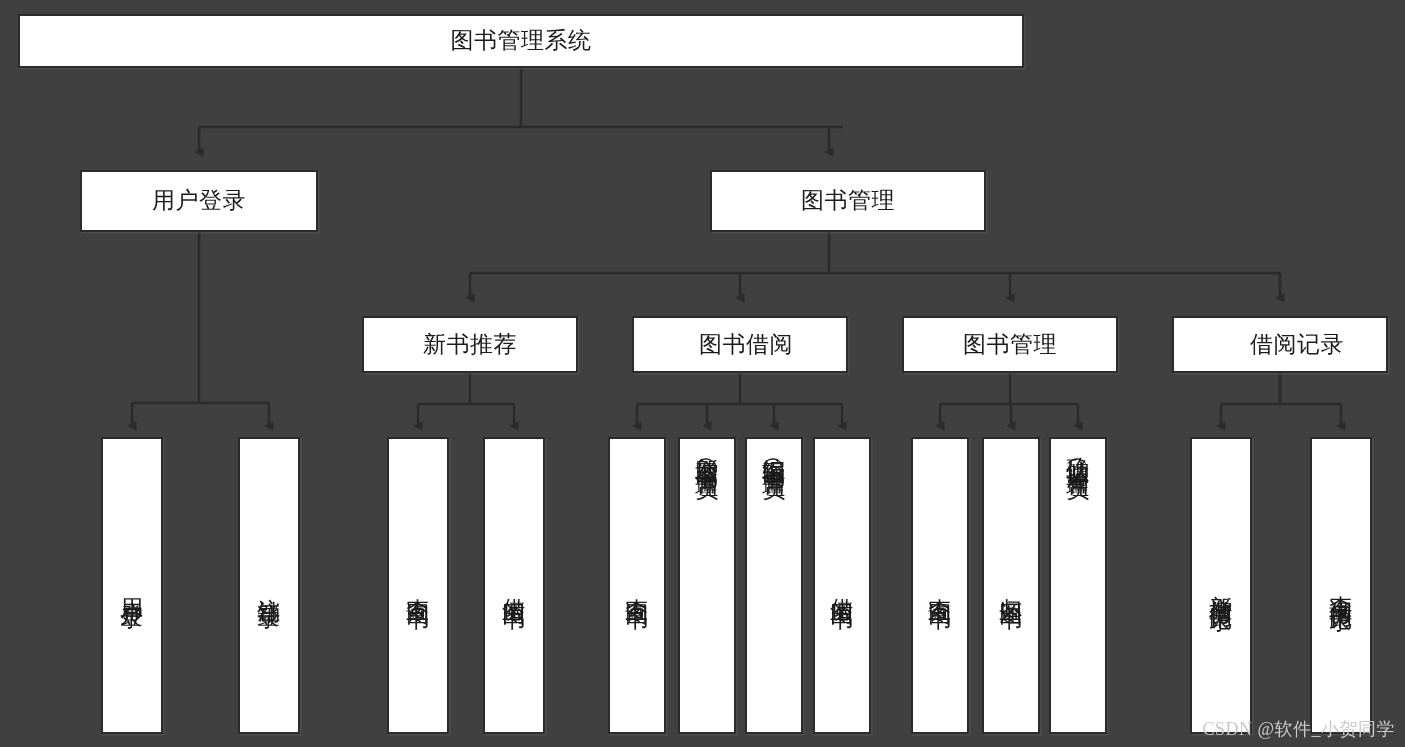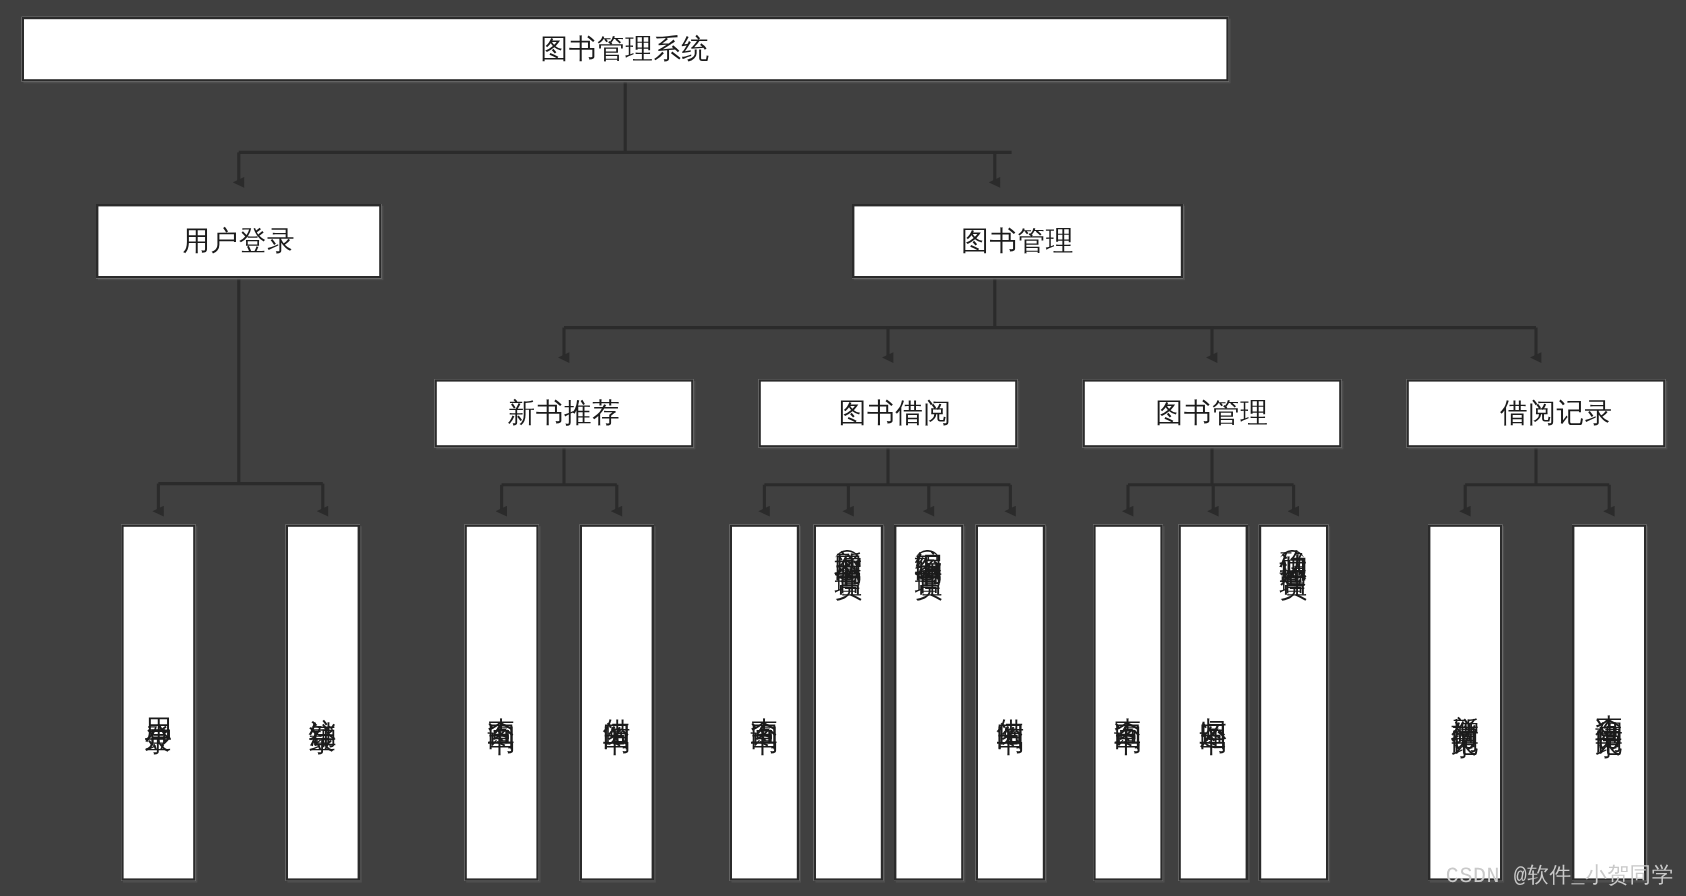--- a/index.html
+++ b/index.html
@@ -62,21 +62,21 @@
     align-items: center;
   }
   .watermark {
     position: absolute;
     right: 10px;
     bottom: 6px;
     font-size: 18px;
     color: #c9c9c9;
     letter-spacing: 0.5px;
     white-space: nowrap;
-    font-family: Liberation Mono, monospace;
+    font-family: Liberation Serif, serif;
   }
 </style>
 </head>
 <body>
 
 <div id="canvas">
 
   <svg class="wires" viewBox="0 0 1405 747">
     <defs>
       <marker id="arrow" markerWidth="10" markerHeight="10" refX="4.5" refY="5" orient="auto" markerUnits="userSpaceOnUse">

